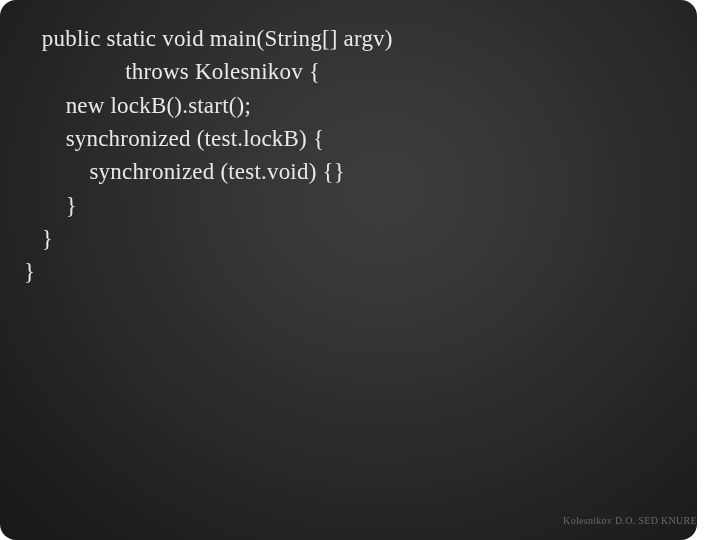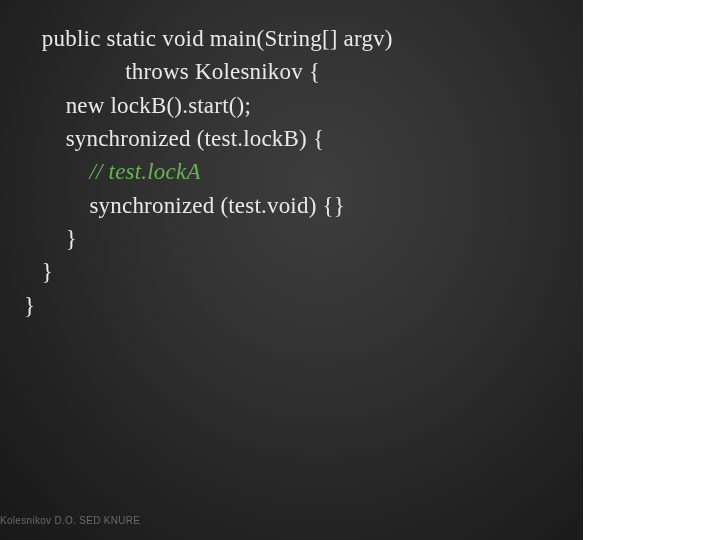--- a/index.html
+++ b/index.html
@@ -3,26 +3,27 @@
 <meta charset="utf-8">
 <style>
   html, body {
     margin: 0;
     padding: 0;
     width: 720px;
     height: 540px;
     overflow: hidden;
   }
   .slide {
-    width: 583px;
+    width: 697px;
     height: 540px;
     background: radial-gradient(ellipse at 55% 35%, #3d3d3d 0%, #343434 30%, #232323 70%, #181818 100%);
     position: relative;
     font-family: "Times New Roman", Times, serif;
     box-sizing: border-box;
+    border-radius: 16px;
   }
   .code {
     position: absolute;
     top: 22px;
     left: 24px;
     right: 20px;
     font-size: 23px;
     line-height: 1.45;
     letter-spacing: 0.2px;
   }
@@ -32,36 +33,35 @@
   }
   .comment {
     color: #66b452;
     font-style: italic;
   }
   .footer {
     position: absolute;
     bottom: 14px;
     left: 0;
     width: 100%;
-    text-align: left;
-    font-family: Liberation Sans, sans-serif;
+    text-align: right;
+    font-family: Liberation Serif, serif;
     font-size: 10px;
     color: #6a6a6a;
     letter-spacing: 0.3px;
   }
 </style>
 </head>
 <body>
 
 <div class="slide">
   <div class="code">
     <div class="line">   public static void main(String[] argv)</div>
     <div class="line">                 throws Kolesnikov {</div>
     <div class="line">       new lockB().start();</div>
     <div class="line">       synchronized (test.lockB) {</div>
-    <div class="line comment">           // test.lockA</div>
     <div class="line">           synchronized (test.void) {}</div>
     <div class="line">       }</div>
     <div class="line">   }</div>
     <div class="line">}</div>
   </div>
   <div class="footer">Kolesnikov D.O. SED KNURE</div>
 </div>
 
 </body></html>

